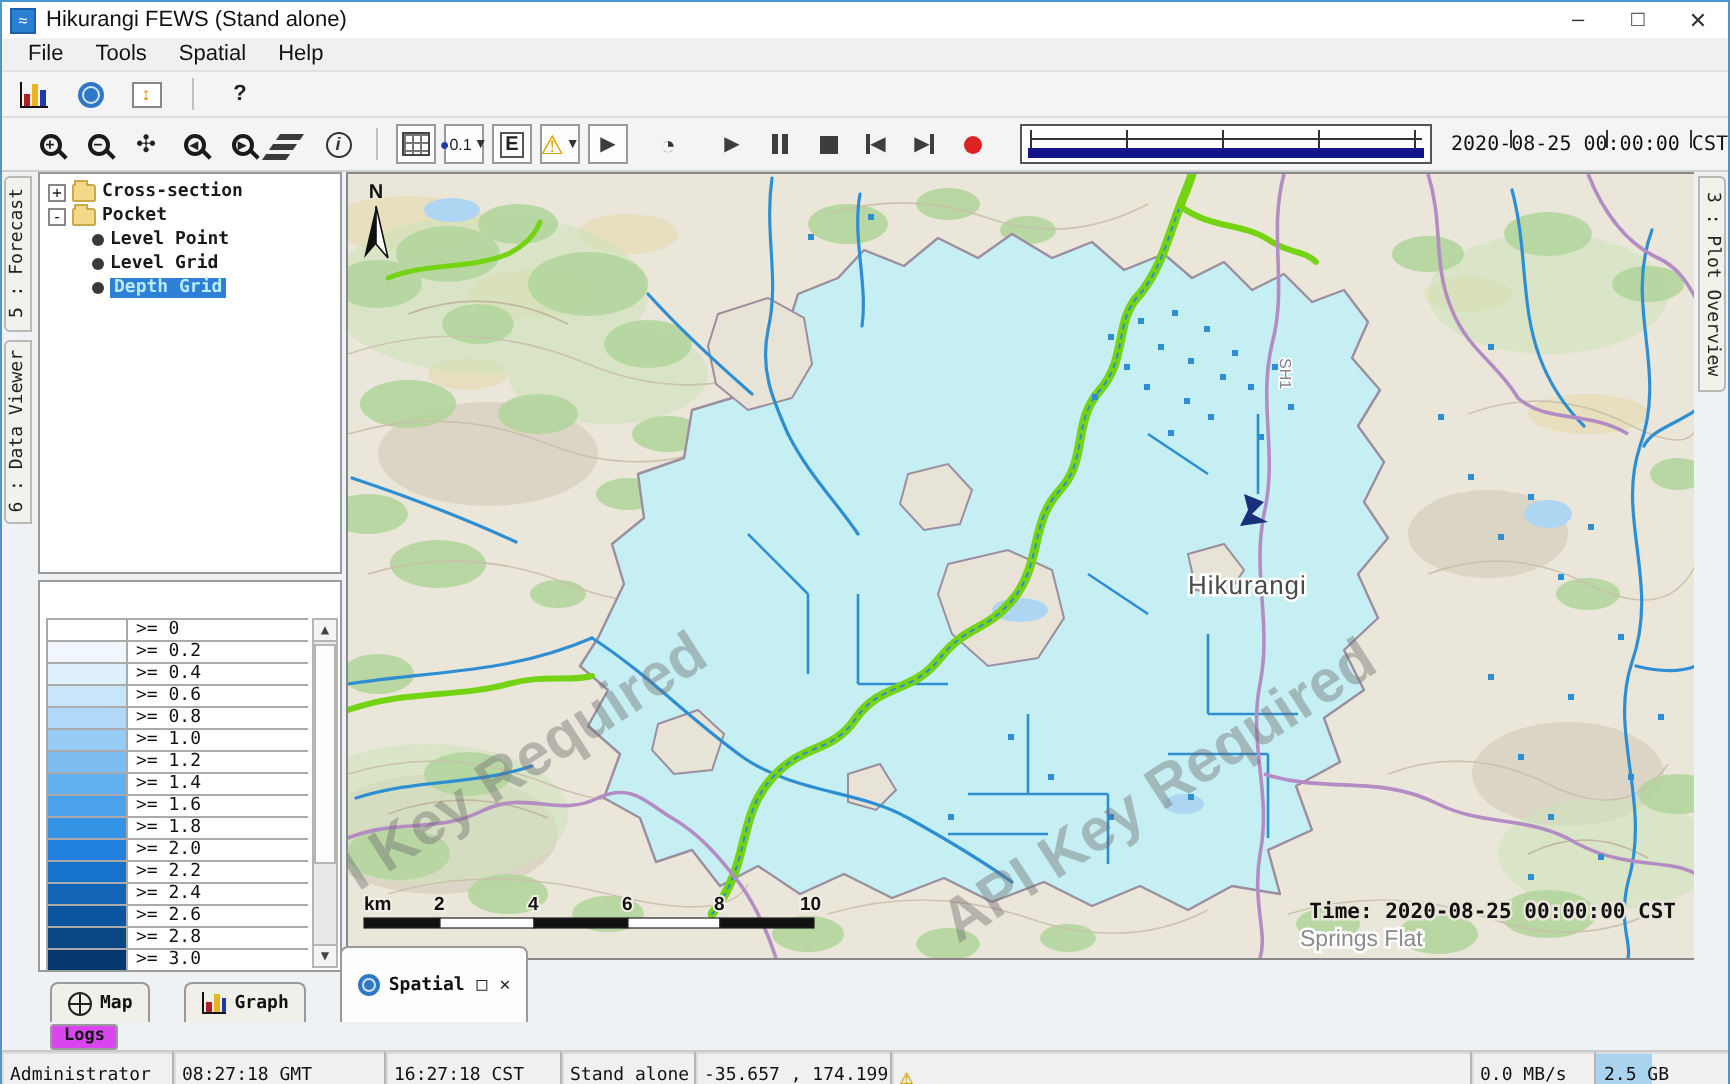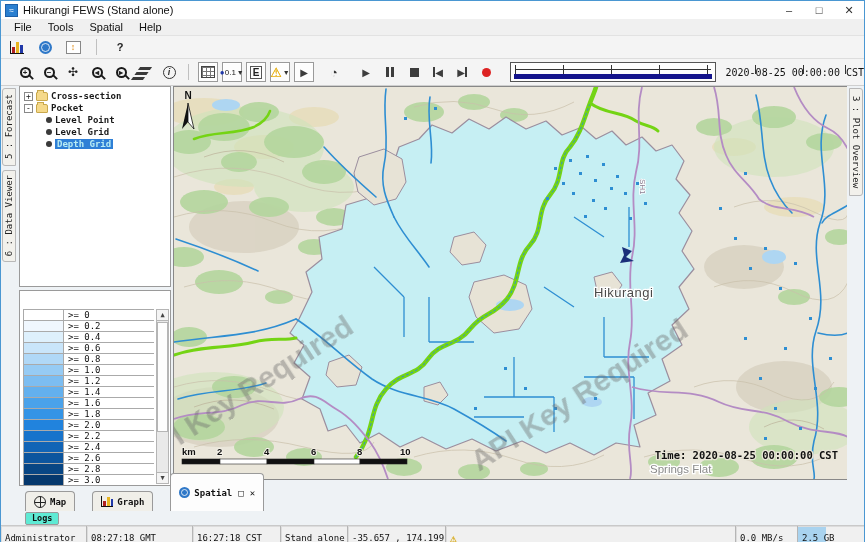--- a/index.html
+++ b/index.html
@@ -92,21 +92,21 @@
   .mapwrap svg { display:block; }
 
   
   .tabsrow { position:absolute; left:0; top:487px; right:0; height:23px; background:#eef2f5; display:flex; align-items:flex-end; padding-left:24px; gap:17px; }
   .btab { height:20px; display:flex; align-items:center; gap:4px; padding:0 8px; background:#f0efe9; border:1px solid #9a9a9a; border-bottom:none; border-radius:4px 4px 0 0;
           font-family:"DejaVu Sans Mono", monospace; font-size:9px; font-weight:bold; color:#111; }
   .btab.active { background:#fdfdfd; height:38px; }
   .tabctl { font-size:9px; color:#222; margin-left:2px; }
 
   .logsrow { position:absolute; left:0; top:510px; right:0; height:14px; background:#eef2f5; display:flex; align-items:center; padding-left:24px; }
-  .logsbtn { height:13px; padding:0 6px; border:1px solid #9a9a9a; background:#5eead4; border-radius:2px;
+  .logsbtn { height:13px; padding:0 6px; border:1px solid #9a9a9a; background:#d946ef; border-radius:2px;
              font-family:"DejaVu Sans Mono", monospace; font-size:8.5px; font-weight:bold; color:#111; display:flex; align-items:center; }
 
   
   .statusbar { position:absolute; left:0; top:524px; right:0; height:18px; background:#f0f0f0; display:flex; border-top:1px solid #c9c9c9;
                font-family:"DejaVu Sans Mono", monospace; font-size:9px; color:#111; }
   .scell { height:100%; display:flex; align-items:center; padding:12px 4px; border-right:1px solid #b5b5b5; box-shadow:inset 1px 1px 0 #dcdcdc; white-space:nowrap; overflow:hidden; position:relative; }
   .scell .memfill { position:absolute; left:0; top:1px; bottom:1px; width:42%; background:#a9d3ef; }
   .scell .memtext { position:relative; }
   .sb-warn { justify-content:flex-start; color:#111; }
 </style>

